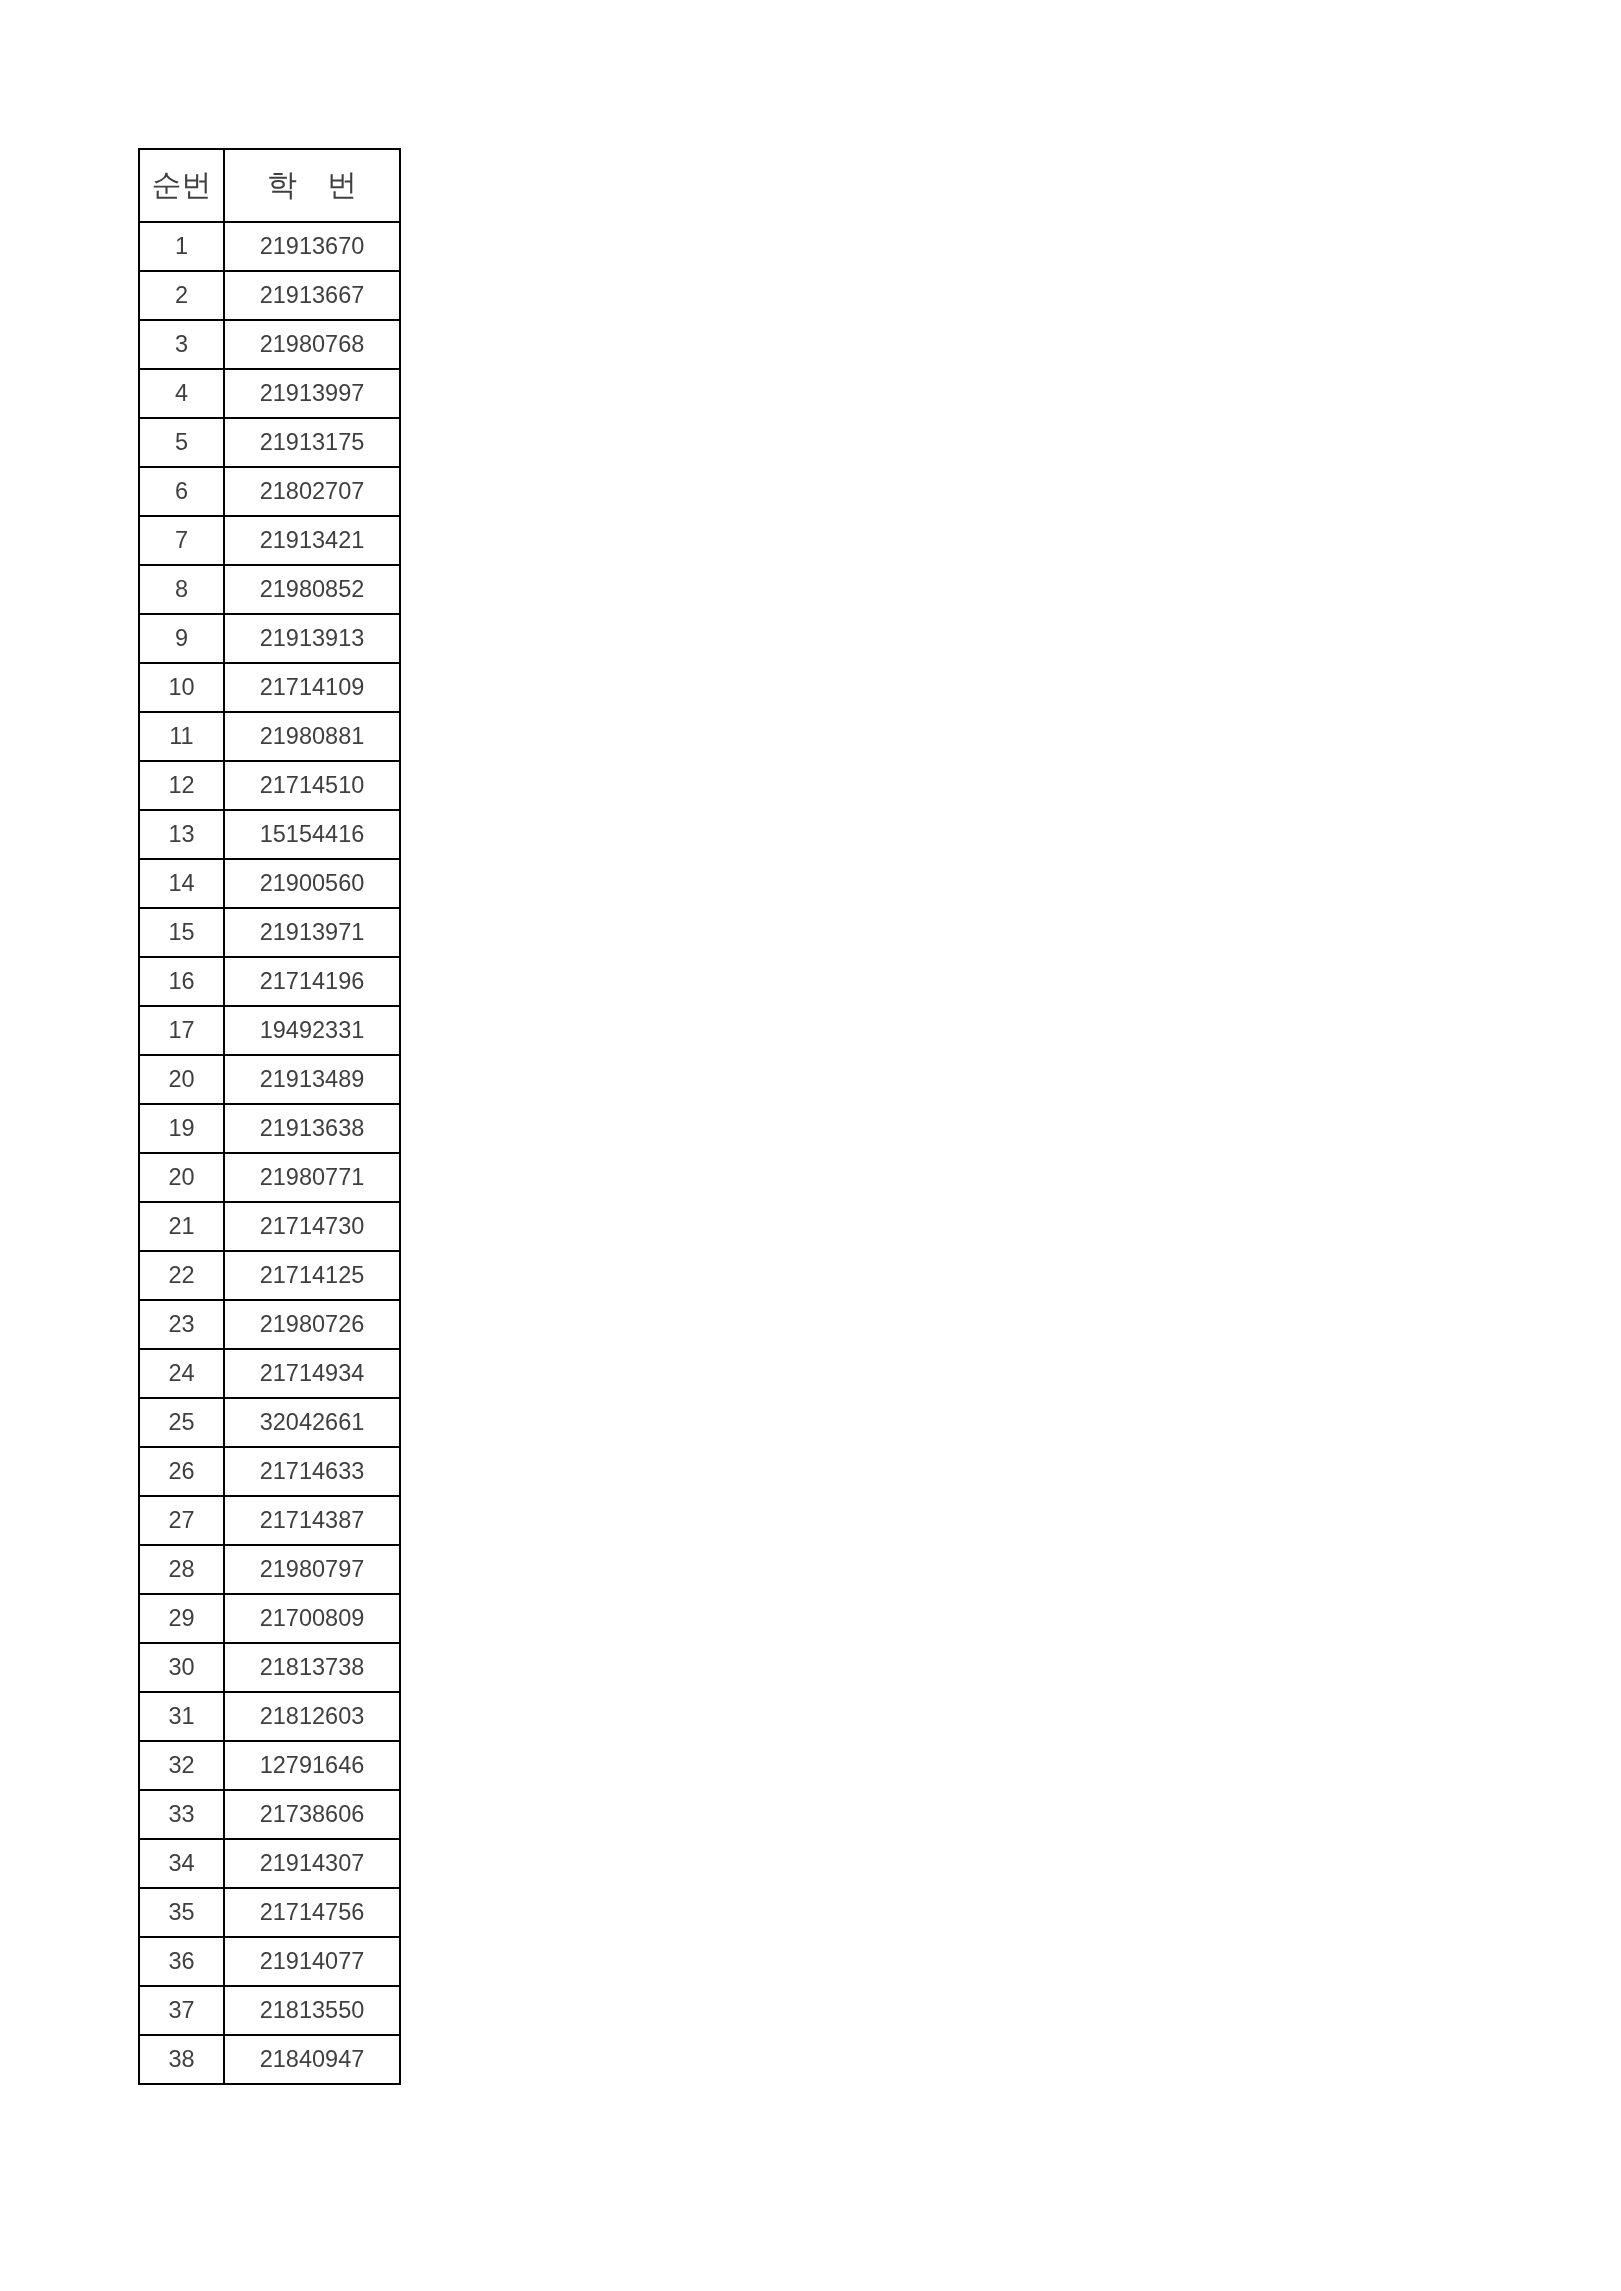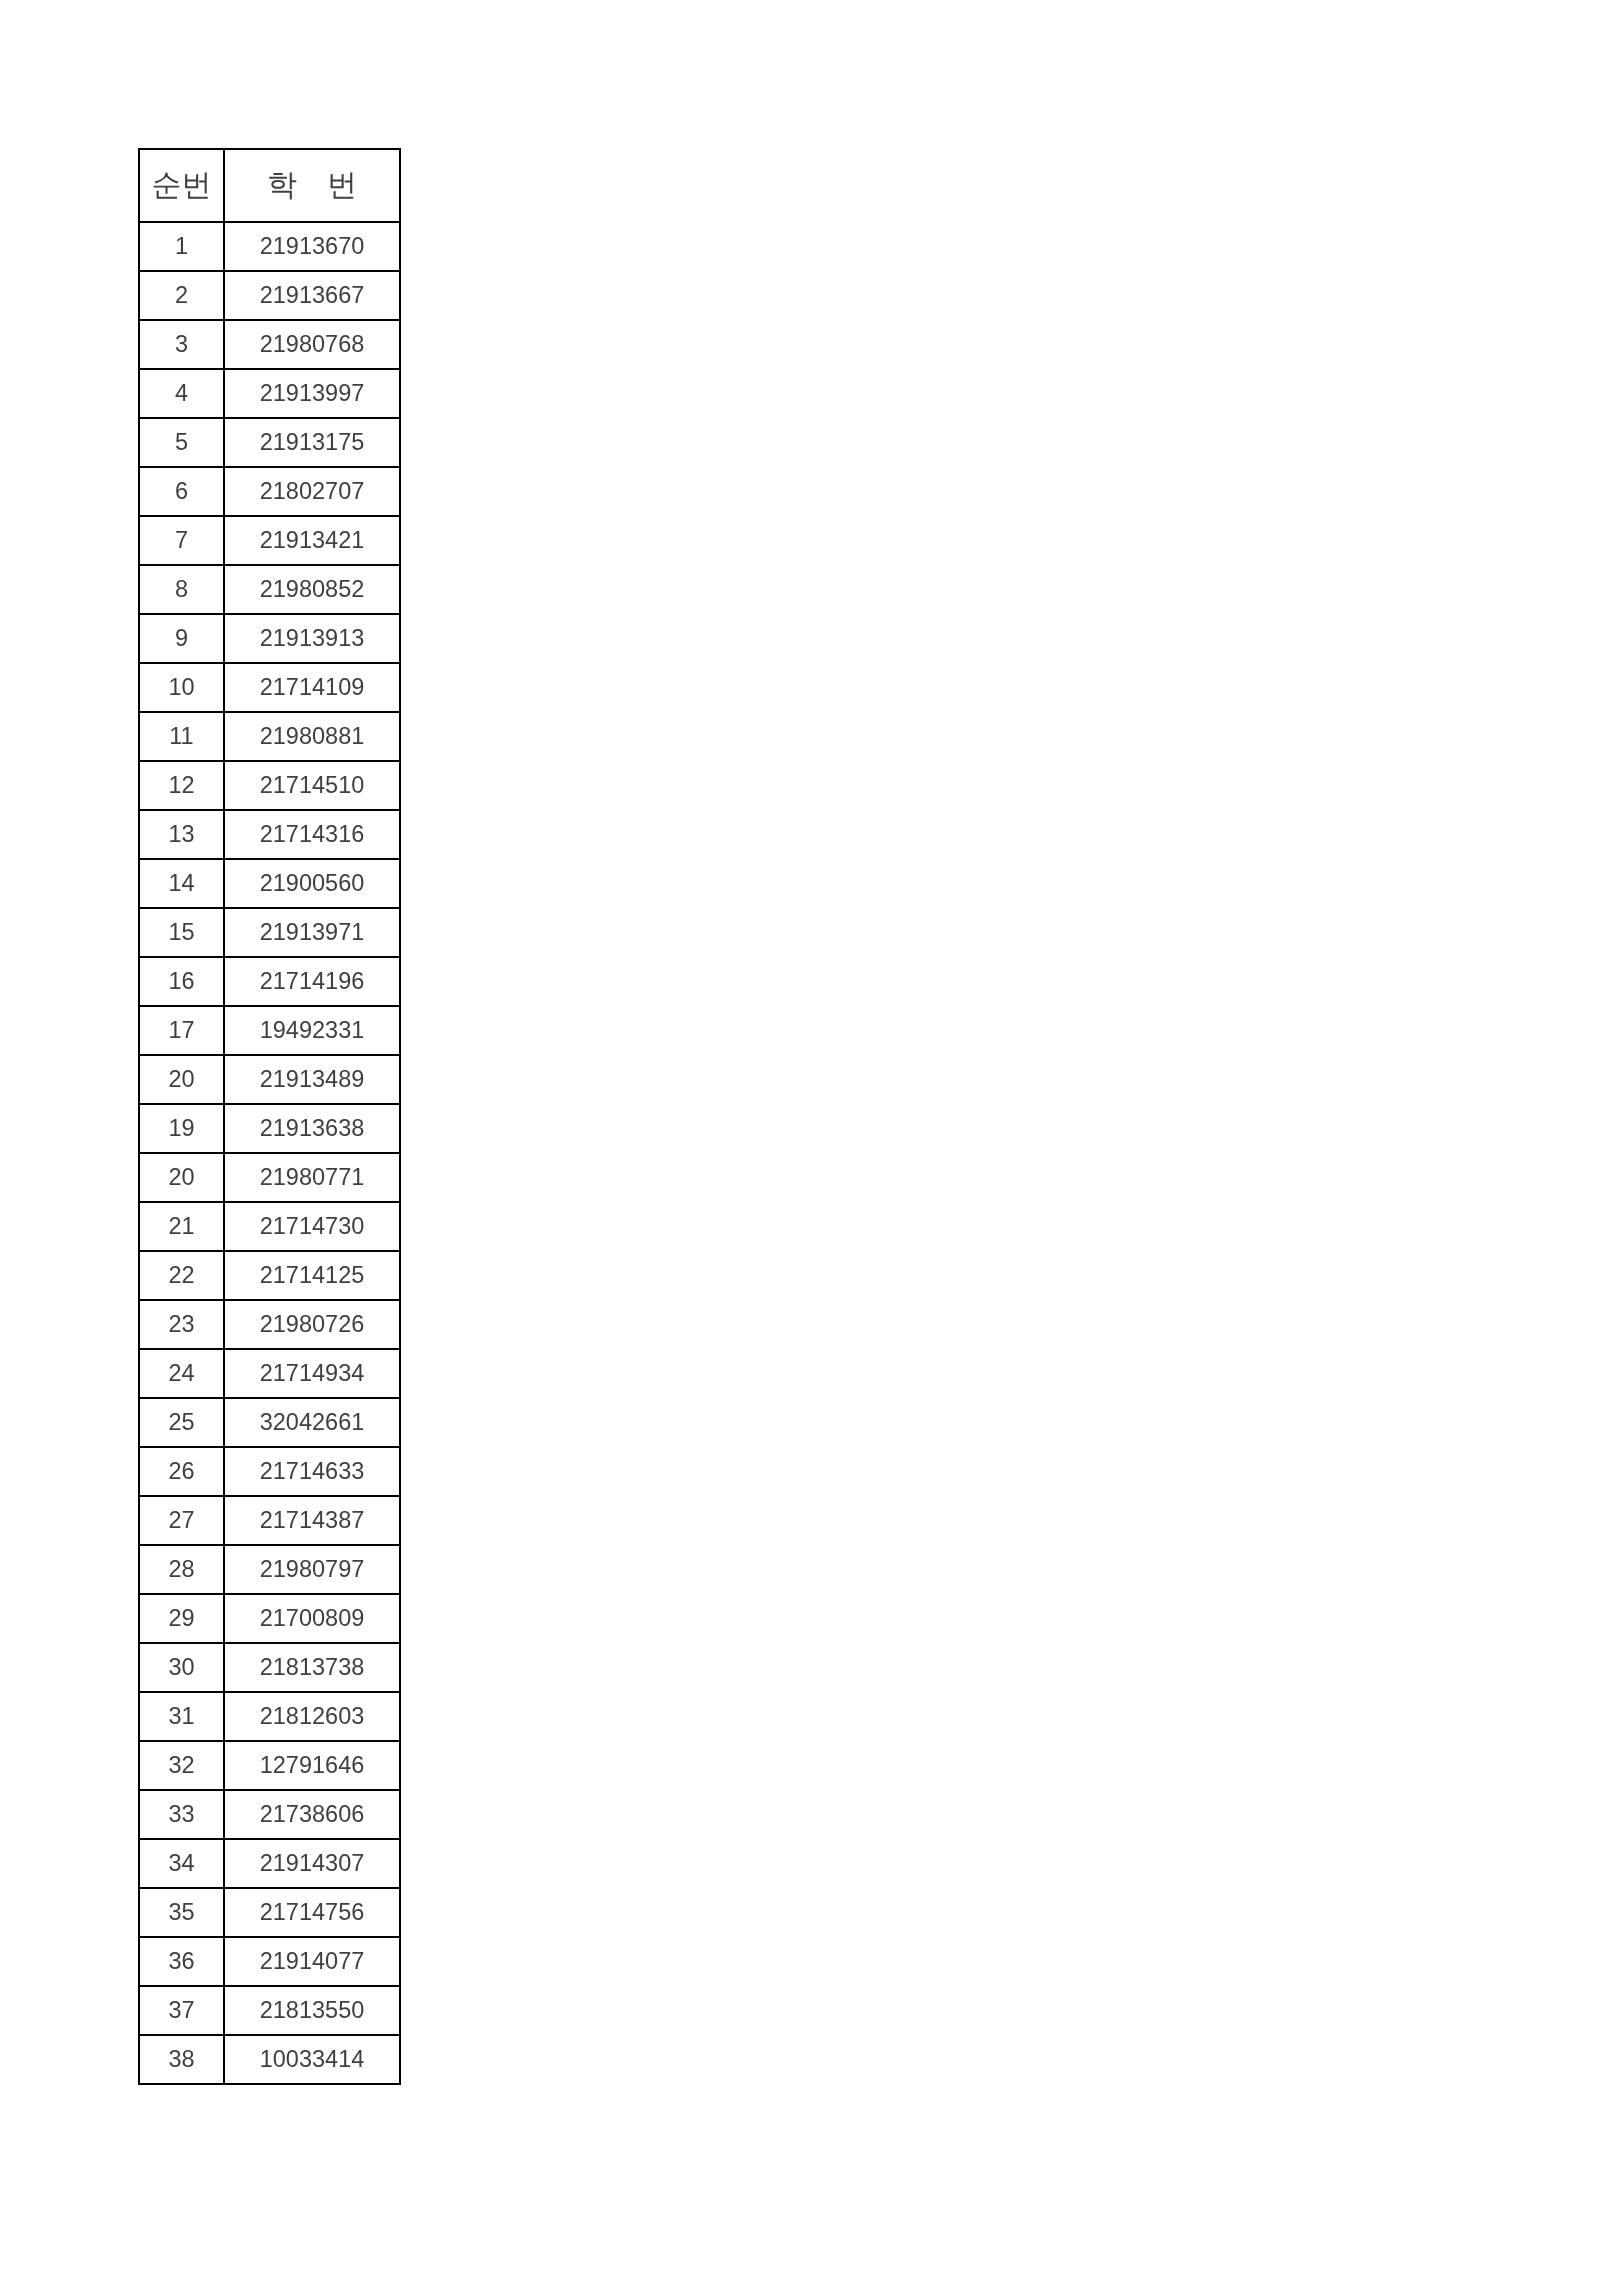--- a/index.html
+++ b/index.html
@@ -109,21 +109,21 @@
         <tr>
     <td>11</td>
     <td>21980881</td>
   </tr>
         <tr>
     <td>12</td>
     <td>21714510</td>
   </tr>
         <tr>
     <td>13</td>
-    <td>21714316</td>
+    <td>15154416</td>
   </tr>
         <tr>
     <td>14</td>
     <td>21900560</td>
   </tr>
         <tr>
     <td>15</td>
     <td>21913971</td>
   </tr>
         <tr>
@@ -209,18 +209,18 @@
         <tr>
     <td>36</td>
     <td>21914077</td>
   </tr>
         <tr>
     <td>37</td>
     <td>21813550</td>
   </tr>
         <tr>
     <td>38</td>
-    <td>10033414</td>
+    <td>21840947</td>
   </tr>
       </tbody>
   </table>
 </div>
 
 
 </body></html>

